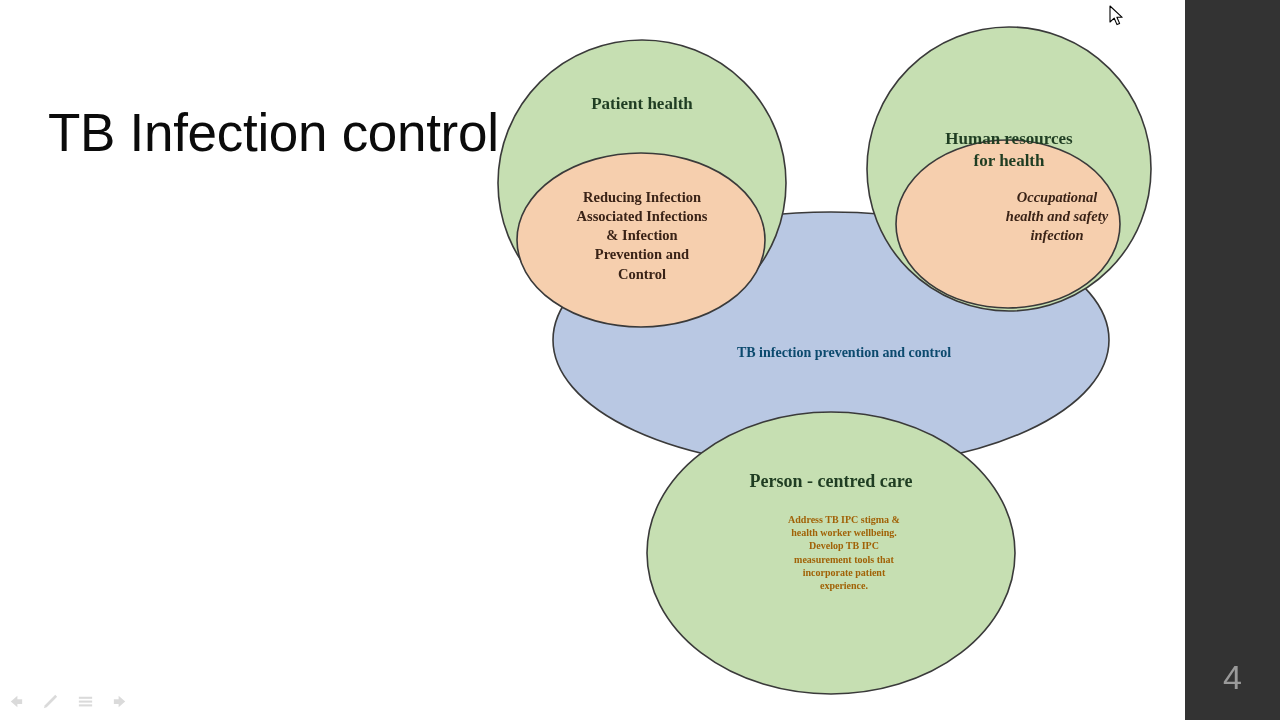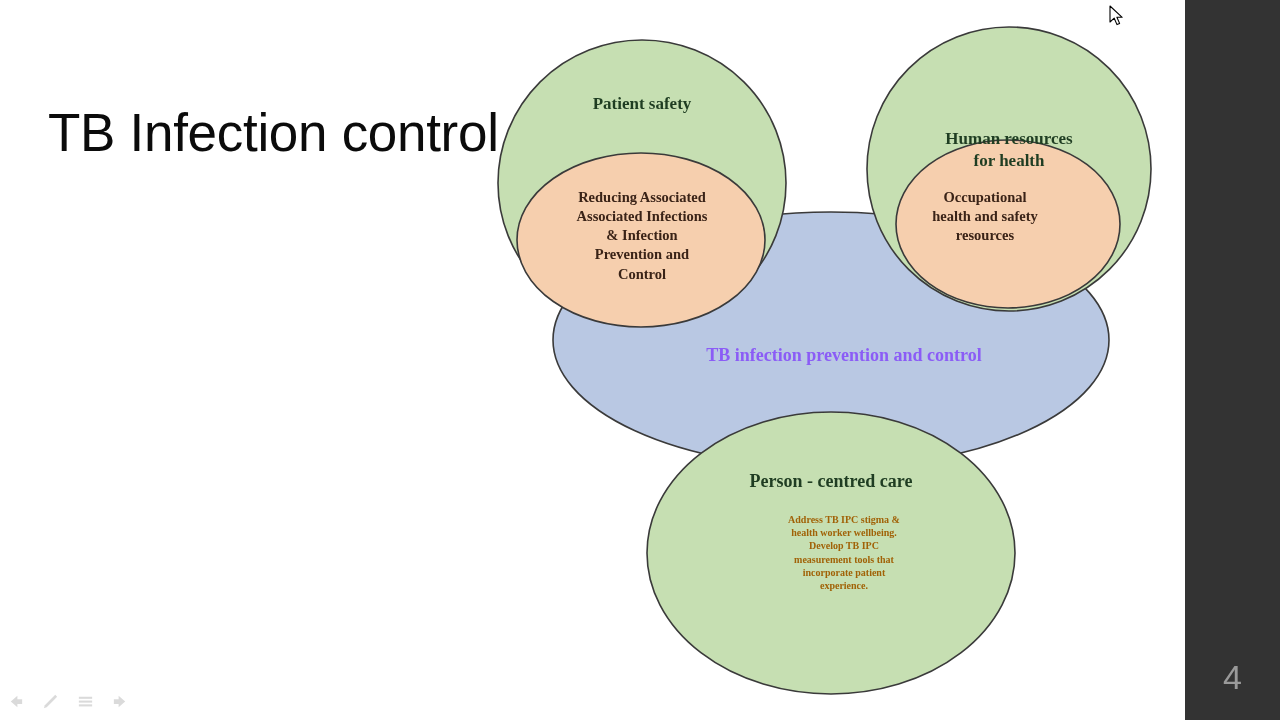--- a/index.html
+++ b/index.html
@@ -63,38 +63,38 @@
 
   .lbl-green-title {
     font-size: 17px;
     color: #1f3d22;
   }
   .lbl-peach-body {
     font-size: 14.5px;
     color: #3a2317;
   }
   .lbl-blue-title {
-    font-size: 18px;
-    color: #8b5cf6;
+    font-size: 14px;
+    color: #0c4a6e;
   }
   .lbl-bottom-title {
     font-size: 18px;
     color: #1f3d22;
   }
   .lbl-bottom-body {
     font-size: 10px;
     color: #a16207;
   }
 
   
   #label-patient-safety   { left: 527px; top: 93px;  width: 230px; }
   #label-reducing-hai     { left: 530px; top: 188px; width: 224px; }
 
   #label-hr-health        { left: 898px; top: 81px;  width: 222px; margin-top: 47px; }
-  #label-occupational     { left: 876px; top: 188px; width: 218px; }
+  #label-occupational     { left: 948px; top: 188px; width: 218px; font-style: italic; }
 
   #label-center-title     { left: 604px; top: 344px; width: 480px; }
 
   #label-person-title     { left: 690px; top: 470px; width: 282px; }
   #label-person-body      { left: 700px; top: 513px; width: 288px; }
 
   
   #right-panel {
     position: absolute;
     left: 1185px;
@@ -161,39 +161,39 @@
 
         <ellipse cx="1009" cy="169" rx="142" ry="142" fill="#c6dfb2" stroke="#3a3a3a" stroke-width="1.6"></ellipse>
 
         <ellipse cx="641" cy="240" rx="124" ry="87" fill="#f6cfae" stroke="#3a3a3a" stroke-width="1.6"></ellipse>
 
         <ellipse cx="1008" cy="224" rx="112" ry="84" fill="#f6cfae" stroke="#3a3a3a" stroke-width="1.6"></ellipse>
 
         <ellipse cx="831" cy="553" rx="184" ry="141" fill="#c6dfb2" stroke="#3a3a3a" stroke-width="1.6"></ellipse>
       </svg>
 
-      <div class="dg-label lbl-green-title" id="label-patient-safety">Patient safety</div>
+      <div class="dg-label lbl-green-title" id="label-patient-safety">Patient health</div>
 
       <div class="dg-label lbl-peach-body" id="label-reducing-hai">
-        <div>Reducing Associated</div>
+        <div>Reducing Infection</div>
         <div>Associated Infections</div>
         <div>&amp; Infection</div>
         <div>Prevention and</div>
         <div>Control</div>
       </div>
 
       <div class="dg-label lbl-green-title" id="label-hr-health">
         <div>Human resources</div>
         <div>for health</div>
       </div>
 
       <div class="dg-label lbl-peach-body" id="label-occupational">
         <div>Occupational</div>
         <div>health and safety</div>
-        <div>resources</div>
+        <div>infection</div>
       </div>
 
       <div class="dg-label lbl-blue-title" id="label-center-title">TB infection prevention and control</div>
 
       <div class="dg-label lbl-bottom-title" id="label-person-title">Person - centred care</div>
 
       <div class="dg-label lbl-bottom-body" id="label-person-body">
         <div>Address TB IPC stigma &amp;</div>
         <div>health worker wellbeing.</div>
         <div>Develop TB IPC</div>

